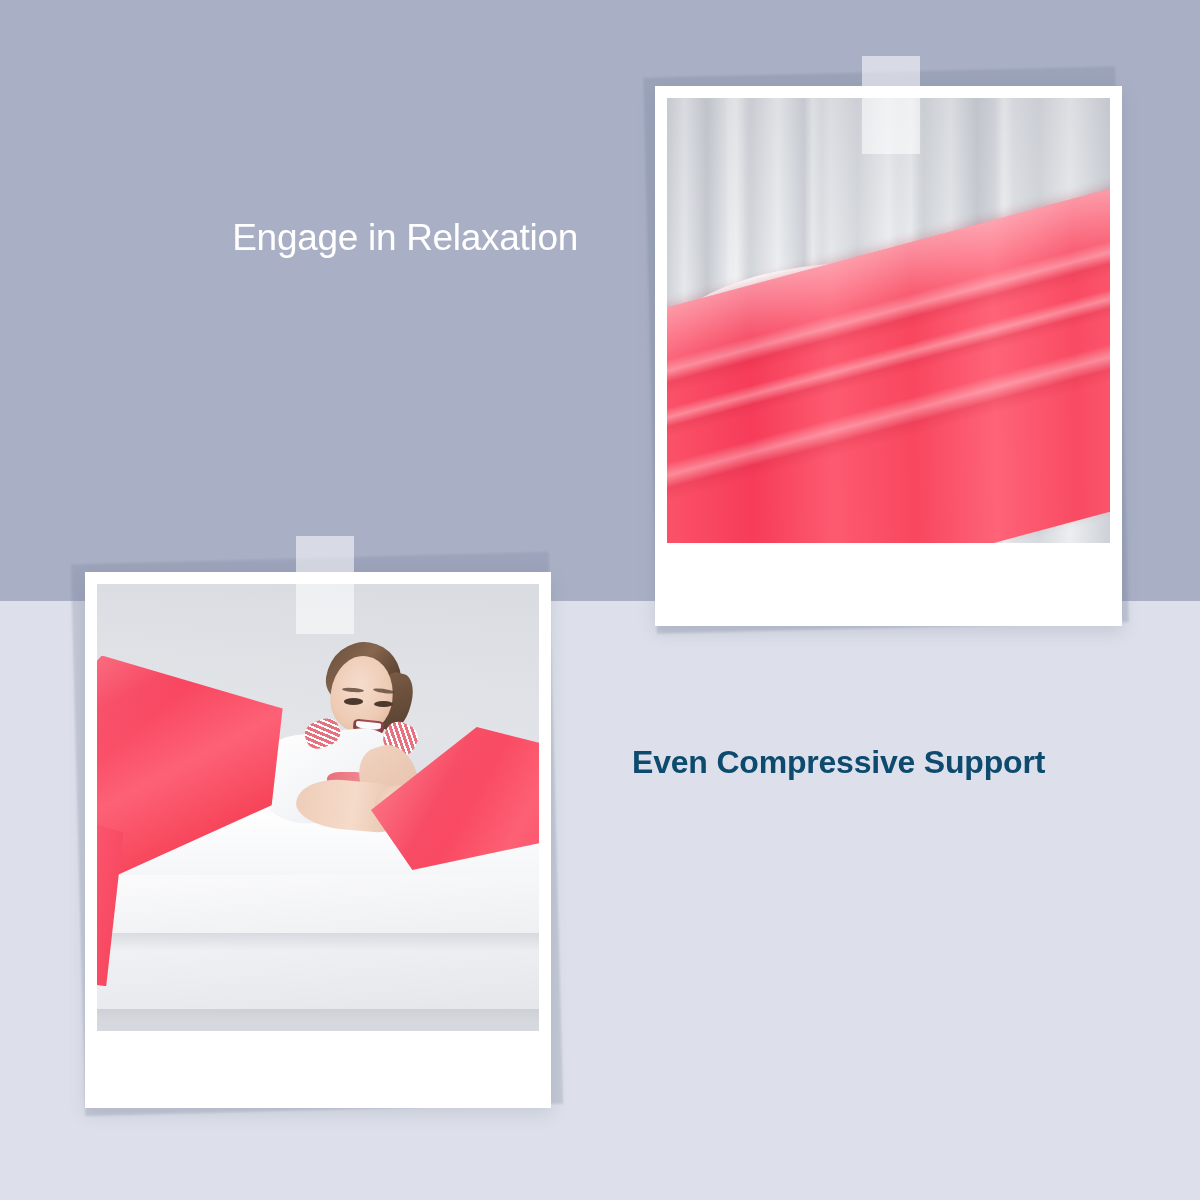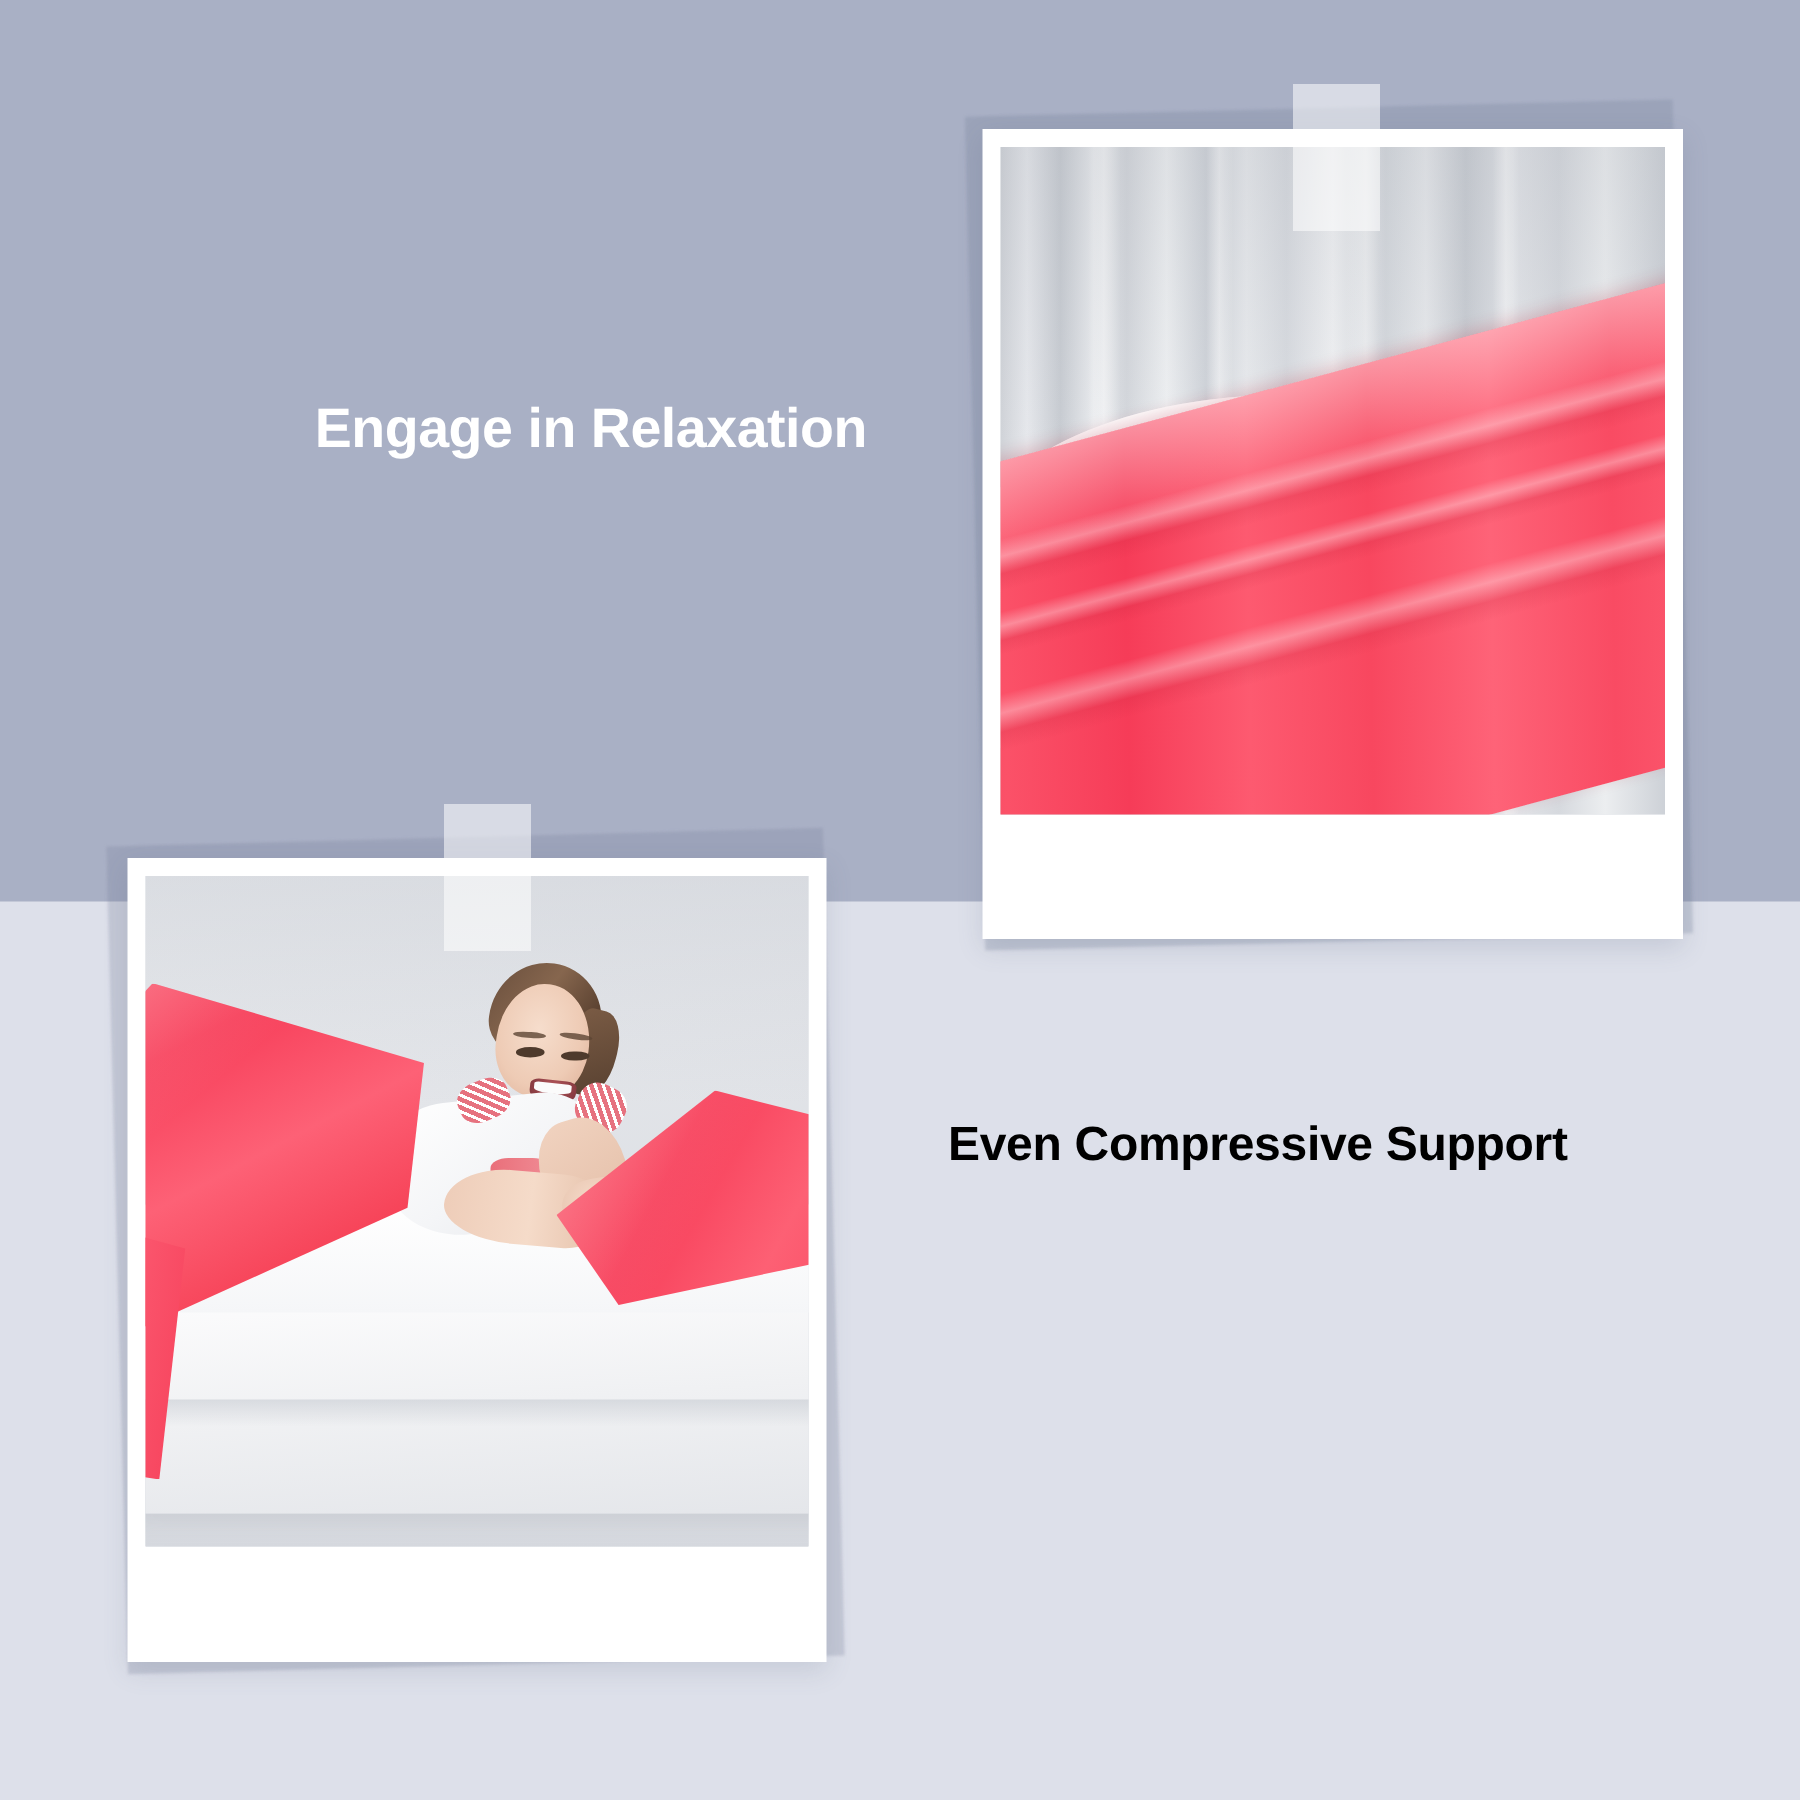--- a/index.html
+++ b/index.html
@@ -298,34 +298,34 @@
     transform:rotate(-8deg);
   }
 
   
   .txt-block { position:absolute; }
   #text-relaxation {
     left:90px; top:218px; width:488px;
     text-align:right;
   }
   #text-relaxation .heading {
-    font-size:37px; font-weight:bold; color:#ffffff;
-    letter-spacing:-.3px; line-height:1.1;margin-top:48px;
+    font-size:37px; font-weight:normal; color:#ffffff;
+    letter-spacing:-.3px; line-height:1.1;
   }
   #text-relaxation .body {
     margin-top:13px;
     font-size:23.5px; color:#e6e9f0; line-height:1.42;
     font-weight:400;
   }
   #text-compression {
     left:632px; top:744px; width:470px;
     text-align:left;
   }
   #text-compression .heading {
-    font-size:32px; font-weight:bold; color:#000000;
+    font-size:32px; font-weight:bold; color:#0c4a6e;
     letter-spacing:-.2px; line-height:1.18;
   }
   #text-compression .body {
     margin-top:15px;
     font-size:22.5px; color:#8b93aa; line-height:1.47;
     font-weight:400;
   }
 </style>
 </head>
 <body>

